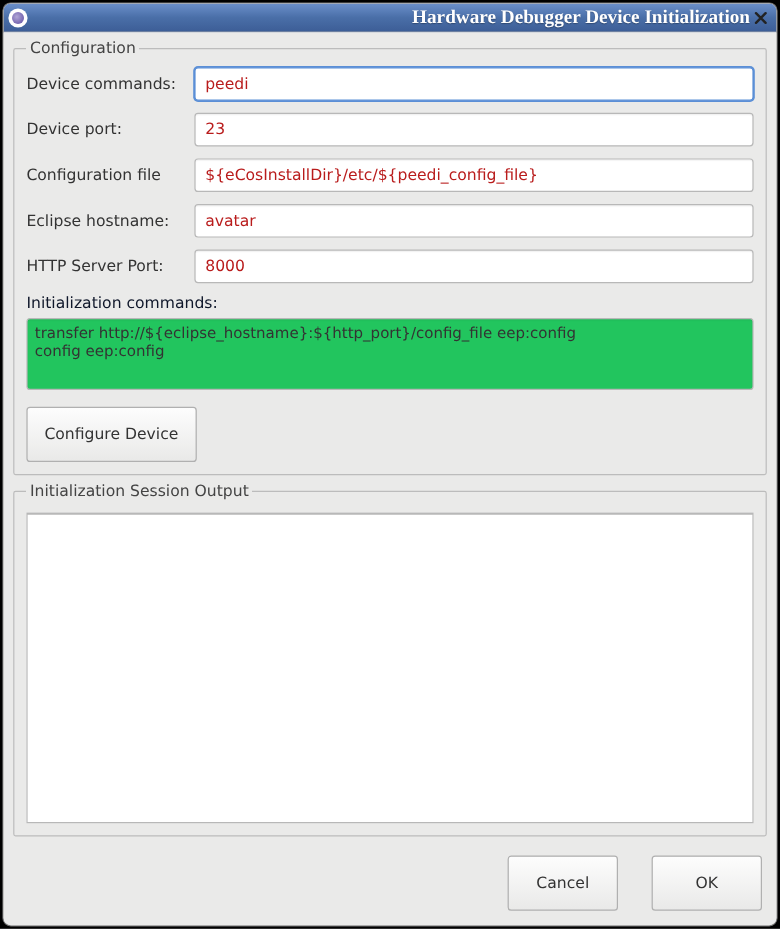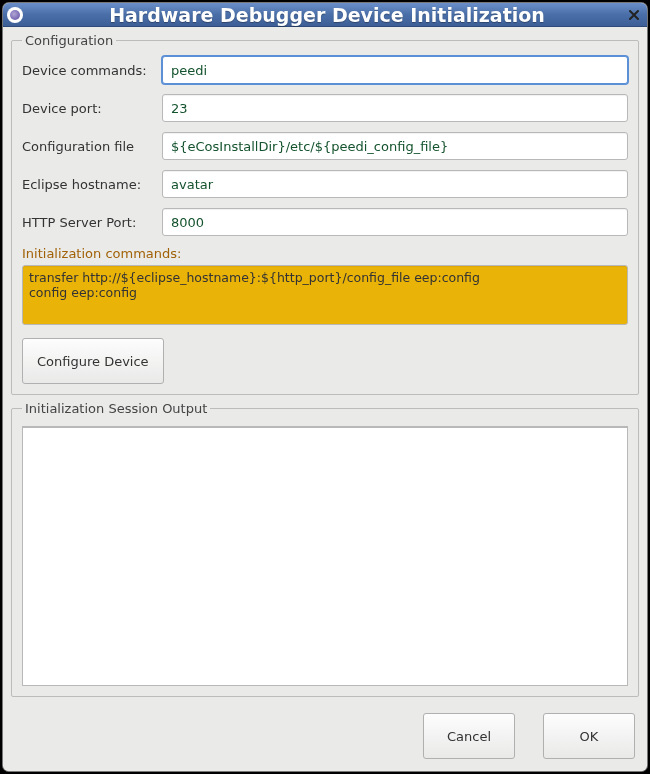--- a/index.html
+++ b/index.html
@@ -43,24 +43,25 @@
   }
   .title-icon::before {
     content: "";
     position: absolute;
     left: 3px; top: 3px; right: 3px; bottom: 3px;
     border-radius: 50%;
     background: radial-gradient(circle at 40% 40%, #b1a6d6, #5c4aa0);
   }
   .title-text {
     flex: 1;
-    text-align: center;
+    text-align: right;
     font-weight: bold;
-    font-size: 19px;
+    font-size: 16px;
     text-shadow: 0 1px 1px rgba(0,0,0,0.3);
+    font-family: Liberation Serif, serif;
   }
   .title-close {
     width: 18px; height: 18px;
     display: flex;
     align-items: center;
     justify-content: center;
     cursor: pointer;
     flex: none;
   }
   .title-close svg { display: block; }
@@ -100,39 +101,39 @@
   }
   .form-input {
     flex: 1;
     height: 28px;
     border: 1px solid #b8b8b8;
     border-radius: 3px;
     background: #fff;
     padding: 0 8px;
     font-family: inherit;
     font-size: 13px;
-    color: #14532d;
+    color: #b91c1c;
     box-shadow: inset 0 1px 1px rgba(0,0,0,0.06);
   }
   .form-input.focused {
     border: 1px solid #5b8fd6;
     box-shadow: 0 0 0 1px #5b8fd6;
     outline: none;
   }
 
   .cmd-label {
     margin: 2px 0 4px 0;
-    color: #a16207;
+    color: #0f172a;
   }
   .cmd-area {
     width: 100%;
     height: 60px;
     border: 1px solid #b8b8b8;
     border-radius: 3px;
-    background: #eab308;
+    background: #22c55e;
     padding: 4px 6px;
     font-family: inherit;
     font-size: 12.5px;
     color: #333;
     resize: none;
     box-shadow: inset 0 1px 1px rgba(0,0,0,0.06);
   }
 
   .btn {
     height: 46px;

